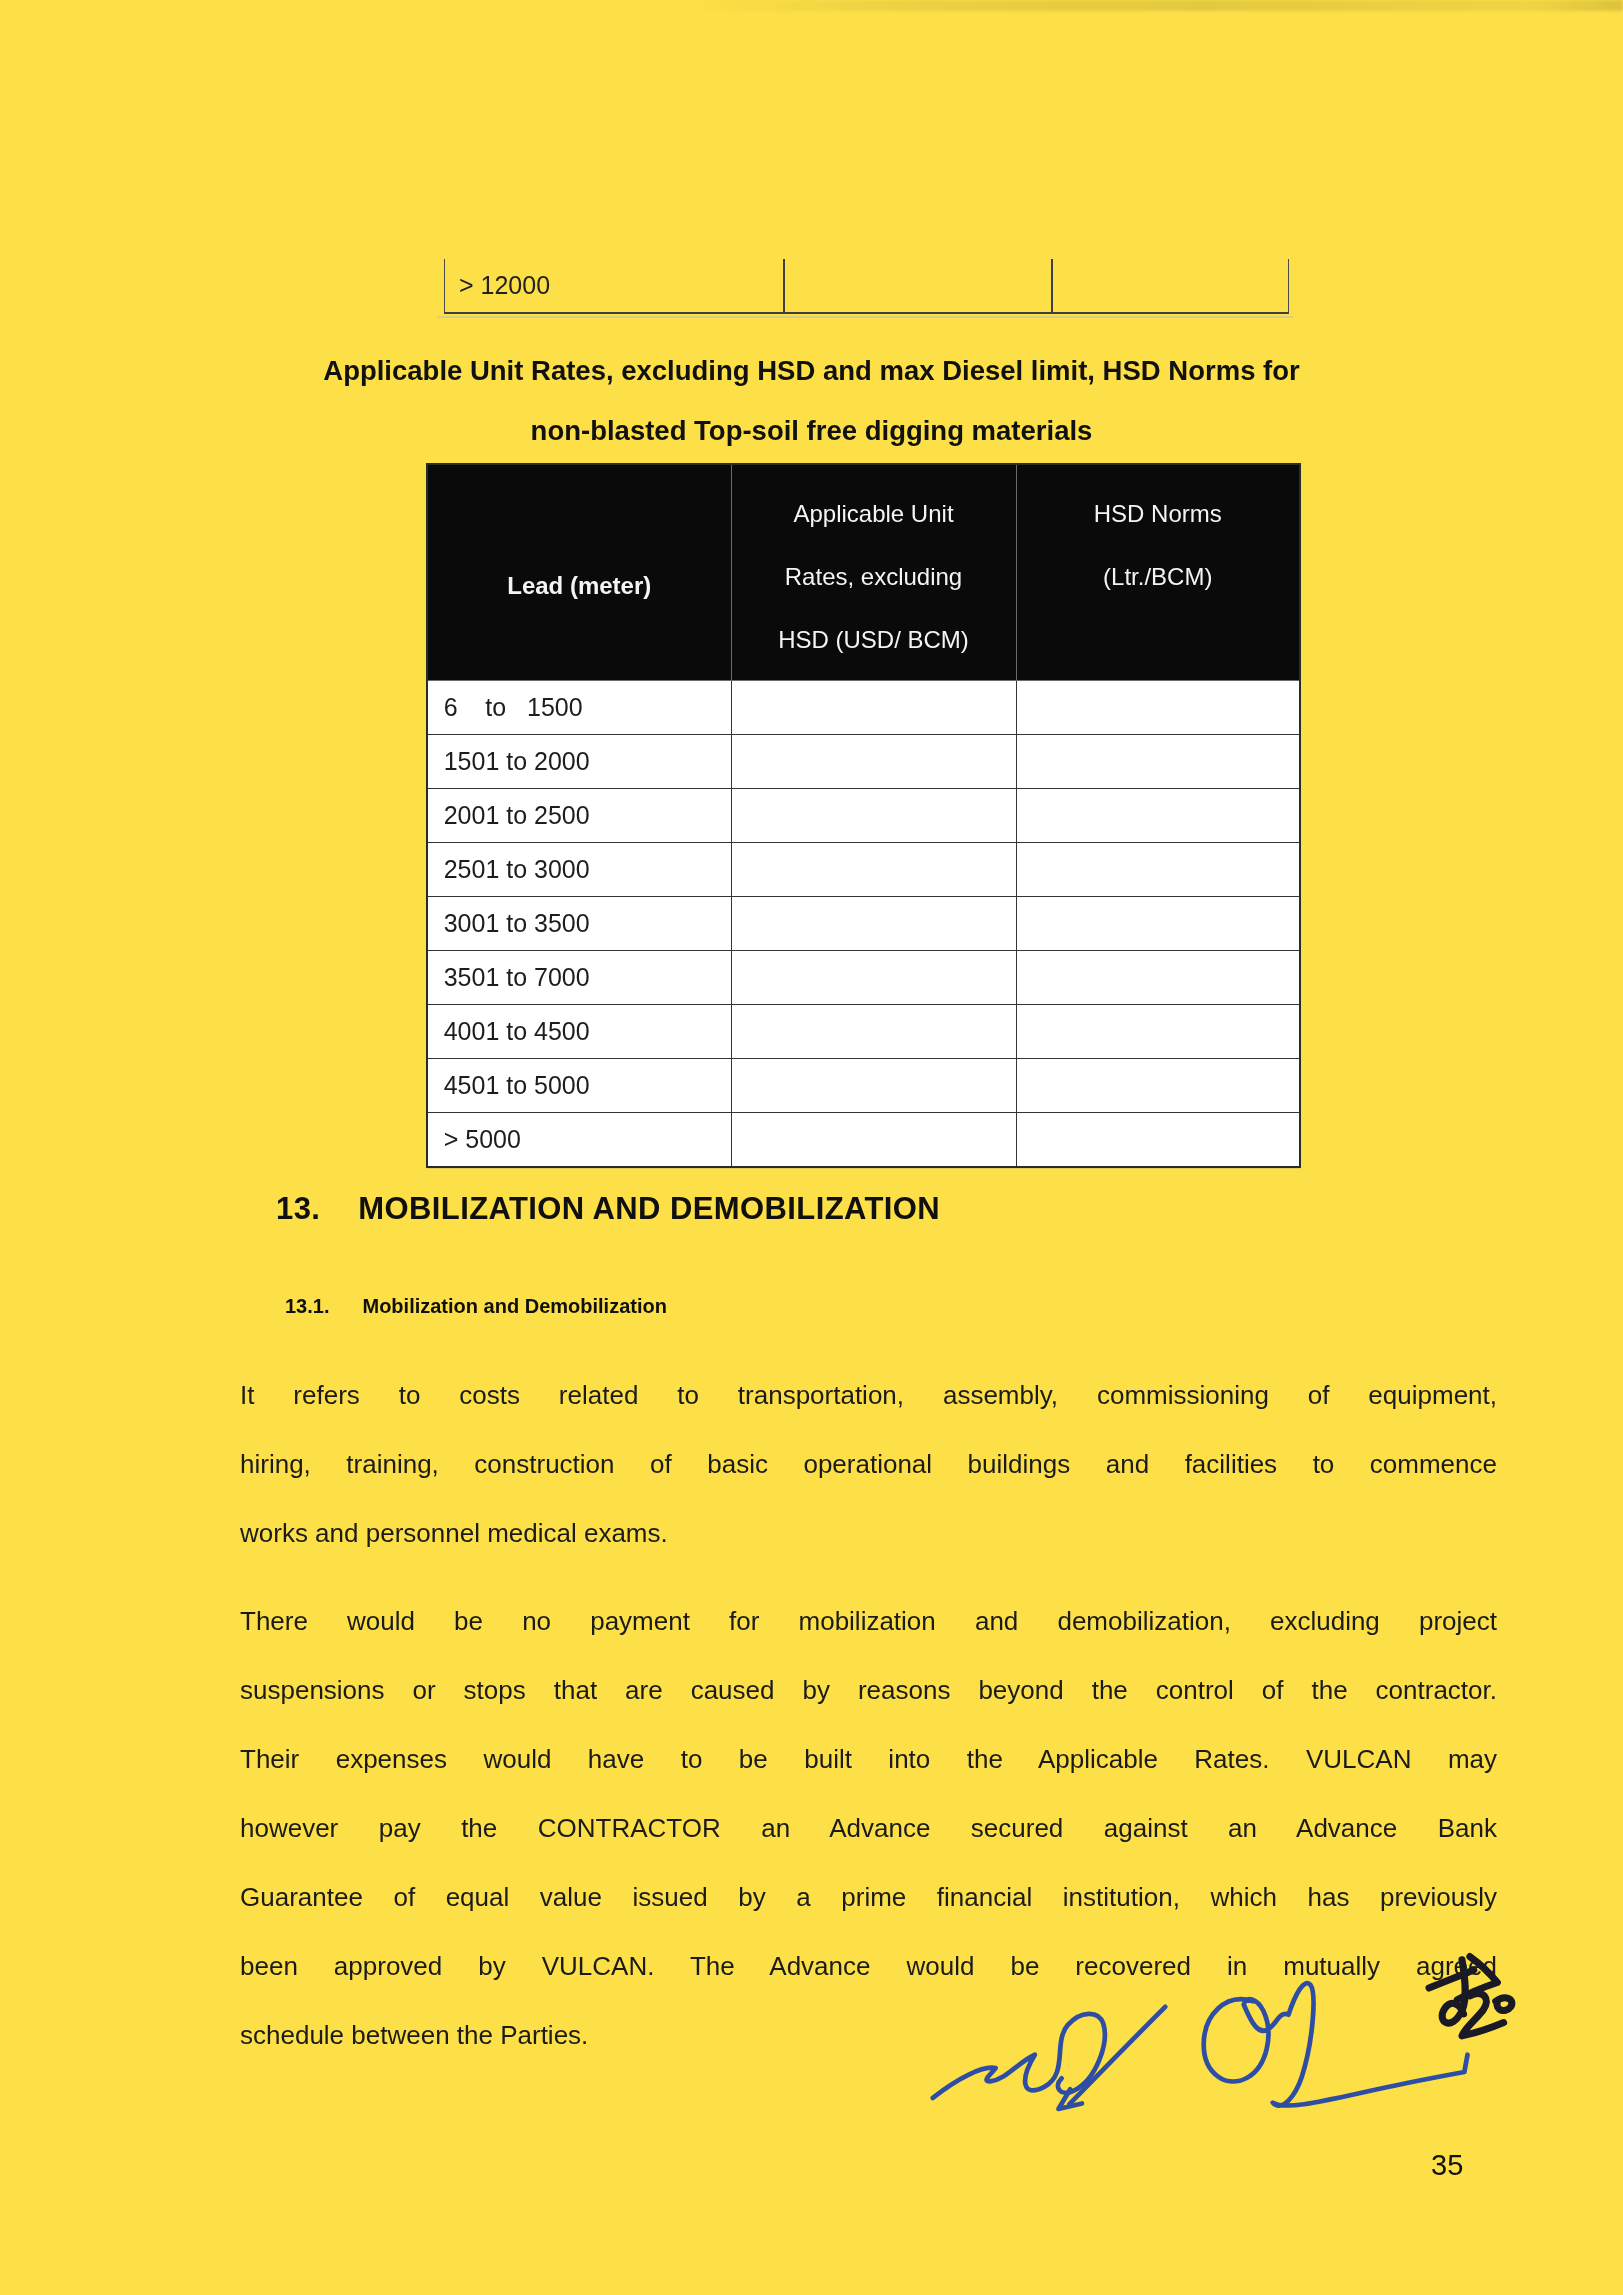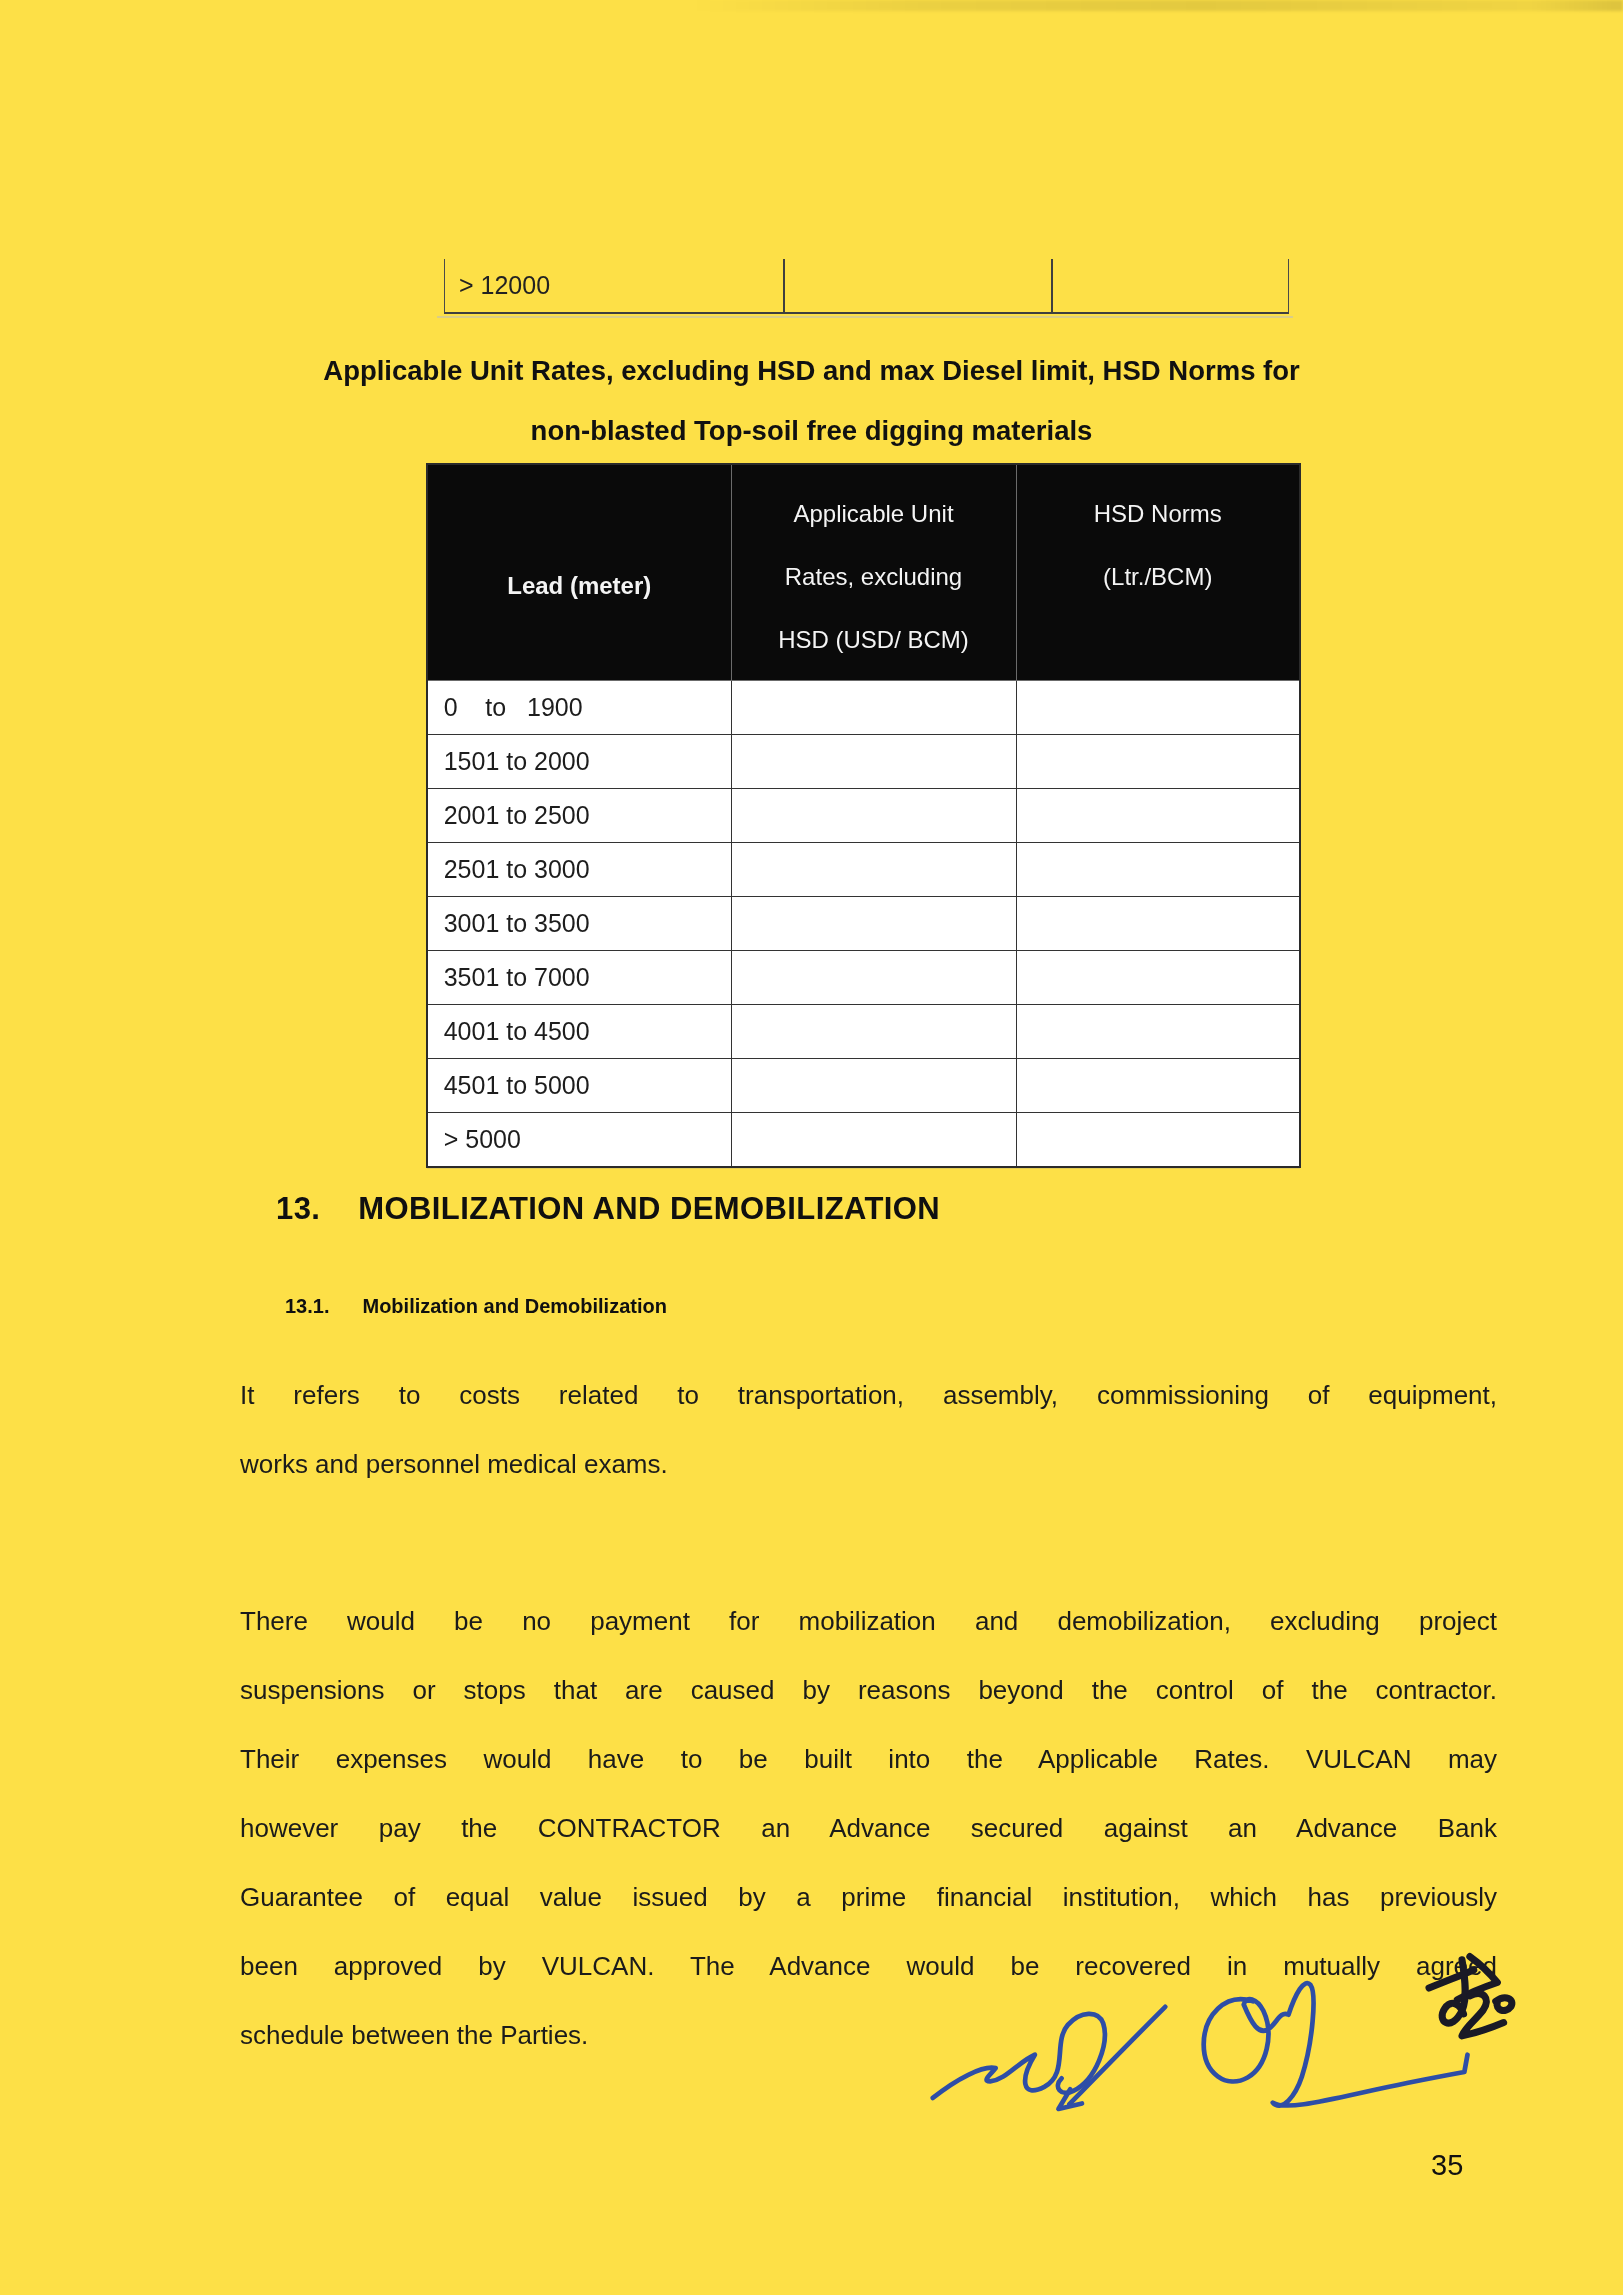--- a/index.html
+++ b/index.html
@@ -115,21 +115,21 @@
         <th class="h3">
           <div class="hpad">
               <div class="line">HSD Norms</div>
               <div class="line last">(Ltr./BCM)</div>
             </div>
         </th>
       </tr>
     </thead>
     <tbody>
         <tr>
-          <td>0    to   1900</td>
+          <td>6    to   1500</td>
           <td class="empty"></td>
           <td class="empty"></td>
         </tr>
         <tr>
           <td>1501 to 2000</td>
           <td class="empty"></td>
           <td class="empty"></td>
         </tr>
         <tr>
           <td>2001 to 2500</td>
@@ -174,20 +174,21 @@
     <span>MOBILIZATION AND DEMOBILIZATION</span>
   </div>
 
   <div class="sub-h">
     <span class="num">13.1.</span>
     <span>Mobilization and Demobilization</span>
   </div>
 
   <div class="para p1">
       <div class="line">It refers to costs related to transportation, assembly, commissioning of equipment,</div>
+      <div class="line">hiring, training, construction of basic operational buildings and facilities to commence</div>
       <div class="line last">works and personnel medical exams.</div>
     </div>
   <div class="para p2">
       <div class="line">There would be no payment for mobilization and demobilization, excluding project</div>
       <div class="line">suspensions or stops that are caused by reasons beyond the control of the contractor.</div>
       <div class="line">Their expenses would have to be built into the Applicable Rates. VULCAN may</div>
       <div class="line">however pay the CONTRACTOR an Advance secured against an Advance Bank</div>
       <div class="line">Guarantee of equal value issued by a prime financial institution, which has previously</div>
       <div class="line">been approved by VULCAN. The Advance would be recovered in mutually agreed</div>
       <div class="line last">schedule between the Parties.</div>

